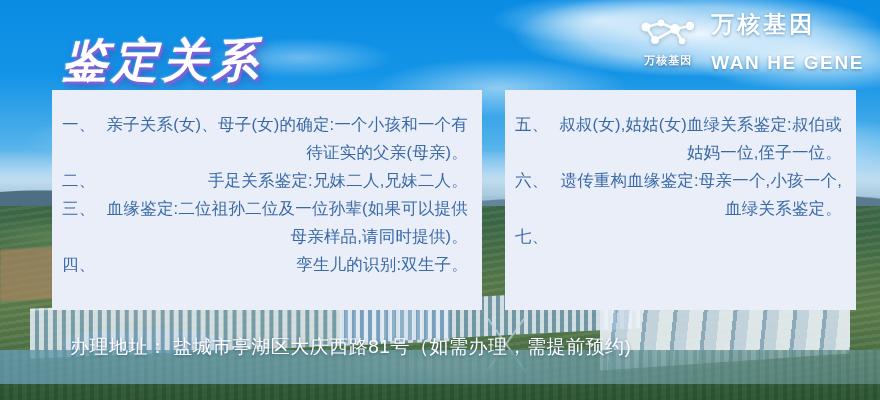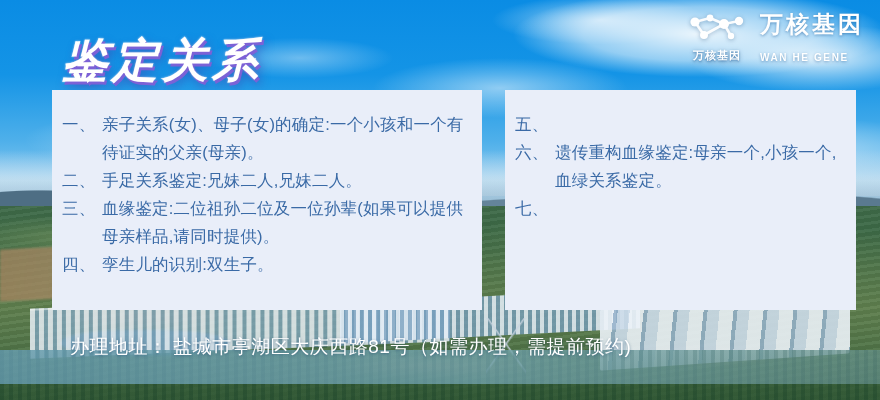--- a/index.html
+++ b/index.html
@@ -131,21 +131,21 @@
   .brand-mark-sub{
     font-size:11px;font-weight:700;color:#fff;letter-spacing:1px;
     text-shadow:0 1px 2px rgba(30,90,150,.6);
   }
   .brand-text{display:flex;flex-direction:column;line-height:1.06;}
   .brand-cn{
     font-size:23px;font-weight:700;color:#fff;letter-spacing:3px;
     text-shadow:0 1px 3px rgba(30,90,150,.55);
   }
   .brand-en{
-    font-size:10px;font-weight:700;color:#fff;letter-spacing:1.6px;
+    font-size:19px;font-weight:700;color:#fff;letter-spacing:1.6px;
     text-shadow:0 1px 3px rgba(30,90,150,.55);margin-top:17px;
   }
 
   
   .panels{
     position:absolute;left:52px;top:90px;width:804px;height:220px;
     display:flex;gap:23px;
   }
   .panel{
     background:#e9eef9;
@@ -157,21 +157,21 @@
   .item{
     display:flex;align-items:flex-start;
     color:#3a6aa6;
     font-size:16.5px;
     line-height:28px;
     letter-spacing:.2px;
   }
   .item-num{
     flex:0 0 auto;width:40px;text-align:left;white-space:nowrap;
   }
-  .item-text{flex:1 1 auto;}
+  .item-text{flex:1 1 auto;text-align:right;}
 
   
   .addr-band{
     position:absolute;left:0;top:350px;width:880px;height:34px;
     background:linear-gradient(90deg, rgba(118,176,214,.62), rgba(140,192,222,.55) 55%, rgba(150,196,224,.35));
   }
   .addr-text{
     position:absolute;left:70px;top:332px;width:760px;height:30px;
     display:flex;align-items:center;
     color:#ffffff;font-size:19px;letter-spacing:.5px;
@@ -248,20 +248,21 @@
       </div>
       <div class="item">
         <span class="item-num">四、</span>
         <span class="item-text">孪生儿的识别:双生子。</span>
       </div>
     </div>
 
     <div class="panel right">
       <div class="item">
         <span class="item-num">五、</span>
+        <span class="item-text">叔叔(女),姑姑(女)血绿关系鉴定:叔伯或姑妈一位,侄子一位。</span>
       </div>
       <div class="item">
         <span class="item-num">六、</span>
         <span class="item-text">遗传重构血缘鉴定:母亲一个,小孩一个,血绿关系鉴定。</span>
       </div>
       <div class="item">
         <span class="item-num">七、</span>
       </div>
     </div>
 

